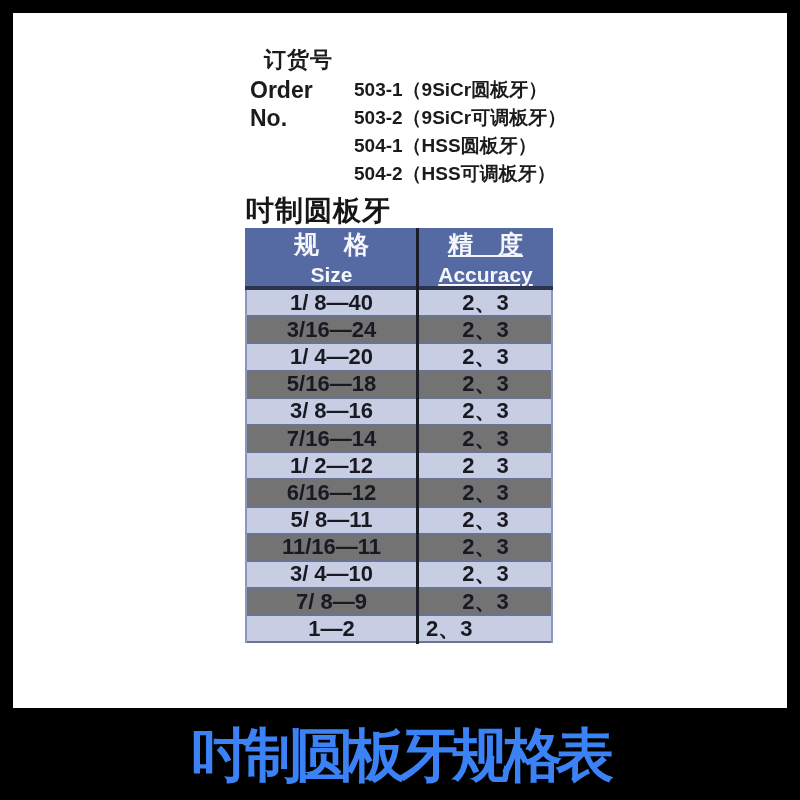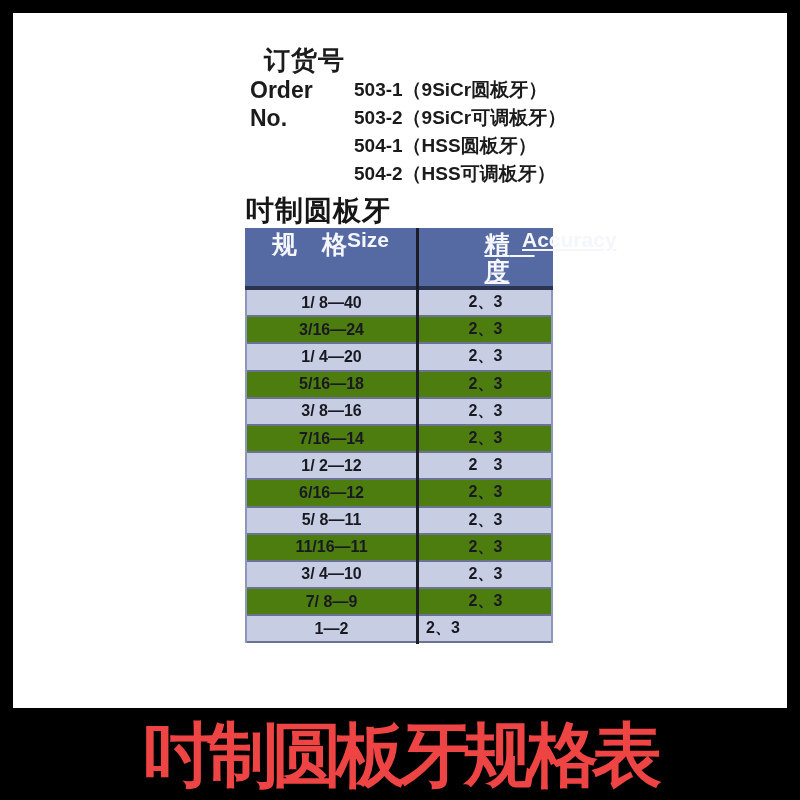--- a/index.html
+++ b/index.html
@@ -6,52 +6,52 @@
   body{font-family:"Liberation Sans", sans-serif;}
   .page{position:relative;width:800px;height:800px;background:#ffffff;overflow:hidden;}
 
   
   .border-top{position:absolute;left:0;top:0;width:800px;height:13px;background:#000;}
   .border-left{position:absolute;left:0;top:0;width:13px;height:800px;background:#000;}
   .border-right{position:absolute;left:787px;top:0;width:13px;height:800px;background:#000;}
 
   
   .order-section{position:absolute;left:250px;top:44px;width:380px;color:#1b1b1b;font-weight:bold;}
-  .order-title{font-size:26px;line-height:32px;margin-left:14px;letter-spacing:1px;}
+  .order-title{font-size:22px;line-height:32px;margin-left:14px;letter-spacing:1px;}
   .order-rows{display:flex;margin-top:0;}
   .order-label{flex:0 0 104px;font-size:23px;line-height:28px;}
   .order-items{flex:1;}
   .order-item{font-size:19px;line-height:28px;white-space:pre;}
 
   
   .product-title{position:absolute;left:246px;top:192px;font-size:28px;font-weight:bold;color:#161616;letter-spacing:1px;}
 
   
   .spec-table{position:absolute;left:245px;top:228px;width:308px;}
   .thead{display:flex;height:58px;background:#5569a3;color:#f4f6fc;text-align:center;}
-  .th{display:flex;flex-direction:row;justify-content:flex-start;margin-left:27px;}
+  .th{display:flex;flex-direction:column;justify-content:space-between;}
   .th.c1{flex:0 0 173px;}
   .th.c2{flex:0 0 135px;text-decoration:underline;}
   .th-cn{font-size:25px;line-height:27px;font-weight:bold;margin-top:3px;}
   .th-en{font-size:21px;line-height:23px;font-weight:bold;}
   .header-strip{height:4px;background:#2b344f;}
   .tbody{position:relative;}
-  .tr{display:flex;height:27.2px;box-sizing:border-box;border-bottom:2px solid #6a7392;background:#4d7c0f;}
+  .tr{display:flex;height:27.2px;box-sizing:border-box;border-bottom:2px solid #6a7392;background:#737373;}
   .tr:nth-child(odd){background:#c7cee4;}
-  .td{display:flex;align-items:center;justify-content:center;font-size:16px;font-weight:600;color:#191922;white-space:pre;}
+  .td{display:flex;align-items:center;justify-content:center;font-size:22px;font-weight:600;color:#191922;white-space:pre;}
   .td.c1{flex:0 0 173px;}
   .td.c2{flex:0 0 135px;}
   .td.acc-left{justify-content:flex-start;padding-left:8px;flex:0 0 127px;}
   .edge-l{position:absolute;left:0;top:0;width:2px;height:100%;background:#8d97bd;}
   .edge-r{position:absolute;right:0;top:0;width:2px;height:100%;background:#8d97bd;}
   .col-divider{position:absolute;left:171px;top:0;width:3px;height:416px;background:#1a1d26;}
 
   
   .banner{position:absolute;left:0;top:708px;width:800px;height:92px;background:#000000;display:flex;align-items:center;justify-content:center;}
-  .banner-text{font-size:70px;font-weight:bold;color:#ef4444;letter-spacing:-6px;line-height:92px;white-space:nowrap;padding-top:2px;}
+  .banner-text{font-size:58px;font-weight:bold;color:#3b82f6;letter-spacing:-6px;line-height:92px;white-space:nowrap;padding-top:2px;}
 </style>
 </head>
 <body>
 
 <div class="page">
   <div class="border-top"></div>
   <div class="border-left"></div>
   <div class="border-right"></div>
 
   <div class="order-section">

